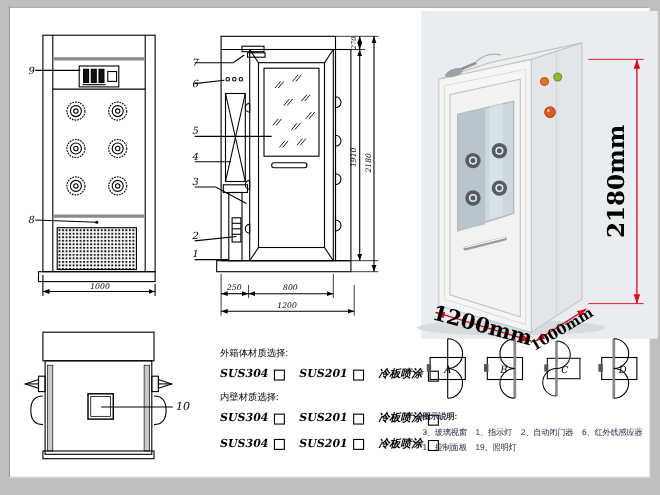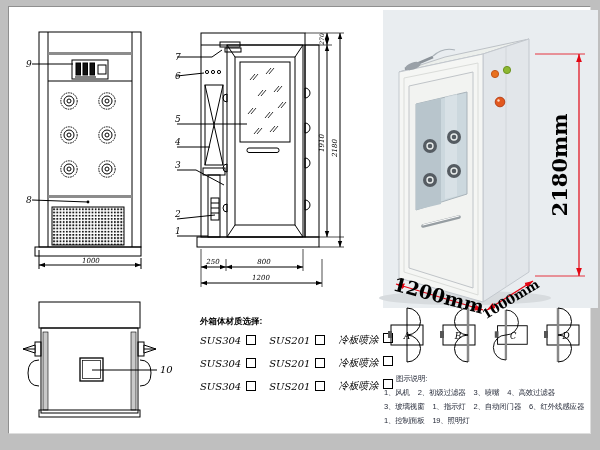--- a/index.html
+++ b/index.html
@@ -8,30 +8,30 @@
   .page{position:absolute;left:8px;top:6px;right:9px;bottom:16px;background:#ffffff;
         border-top:1px solid #8f8f8f;border-left:1px solid #8f8f8f;
         border-right:1px solid #dedede;border-bottom:1px solid #dedede;}
   svg{position:absolute;overflow:visible;}
   svg text{fill:#000;}
   .co{font:italic 9px "DejaVu Serif",serif;}
   .dim{font:italic 7px "DejaVu Serif",serif;}
   .dimv{font:italic 6px "DejaVu Serif",serif;}
   .red-dim{font-family:"DejaVu Serif",serif;font-weight:bold;}
   .materials{position:absolute;left:200px;top:316px;width:182px;color:#000;}
-  .mat-title{font-size:8.5px;font-weight:bold;margin:0 0 5px 0;}
+  .mat-title{font-size:8.5px;font-weight:normal;margin:0 0 5px 0;}
   .mat-row{display:flex;align-items:center;margin:0 0 9px 0;}
-  .opt{display:flex;align-items:flex-start;margin-right:13px;}
+  .opt{display:flex;align-items:flex-end;margin-right:13px;font-weight:bold;}
   .sus{font-family:"DejaVu Serif",serif;font-style:italic;font-size:10px;white-space:nowrap;}
   .box{display:inline-block;width:8px;height:8px;border:1.5px solid #000;margin-left:5px;}
   .doors{position:absolute;left:388px;top:306px;display:flex;gap:14px;}
   .doors svg{position:static;}
   .legend{position:absolute;left:384px;top:372px;width:215px;color:#1f2433;
           font-size:7.5px;letter-spacing:-0.2px;line-height:14px;white-space:nowrap;}
-  .legend .t{font-weight:normal;padding-left:12px;}
+  .legend .t{font-weight:bold;}
   .legend span{margin-right:6px;}
 </style>
 </head>
 <body>
 
 <div class="canvas">
   <div class="page"></div>
 
   <svg style="left:18px;top:26px" width="140" height="250" viewBox="0 0 140 250">
     <defs>
@@ -290,20 +290,21 @@
         </span>
       <span class="opt">
           <i class="sus">SUS201</i>
           <span class="box"></span>
         </span>
       <span class="opt">
           <i class="sus">冷板喷涂</i>
           <span class="box"></span>
         </span>
     </div>
+    <div class="mat-title">内壁材质选择:</div>
     <div class="mat-row">
       <span class="opt">
           <i class="sus">SUS304</i>
           <span class="box"></span>
         </span>
       <span class="opt">
           <i class="sus">SUS201</i>
           <span class="box"></span>
         </span>
       <span class="opt">
@@ -366,26 +367,20 @@
         <path d="M14,2 A13.5,13.5 0 0 1 14,29"></path>
         <path d="M14,29 A13.5,13.5 0 0 1 14,56"></path>
       </g>
       <text class="co" x="22" y="33" text-anchor="middle">D</text>
     </svg>
   </div>
 
   <div class="legend">
     <div class="t">图示说明:</div>
     <div>
-      <span>1、风机</span>
-      <span>2、初级过滤器</span>
-      <span>3、喷嘴</span>
-      <span>4、高效过滤器</span>
-    </div>
-    <div>
       <span>3、玻璃视窗</span>
       <span>1、指示灯</span>
       <span>2、自动闭门器</span>
       <span>6、红外线感应器</span>
     </div>
     <div>
       <span>1、控制面板</span>
       <span>19、照明灯</span>
     </div>
   </div>

